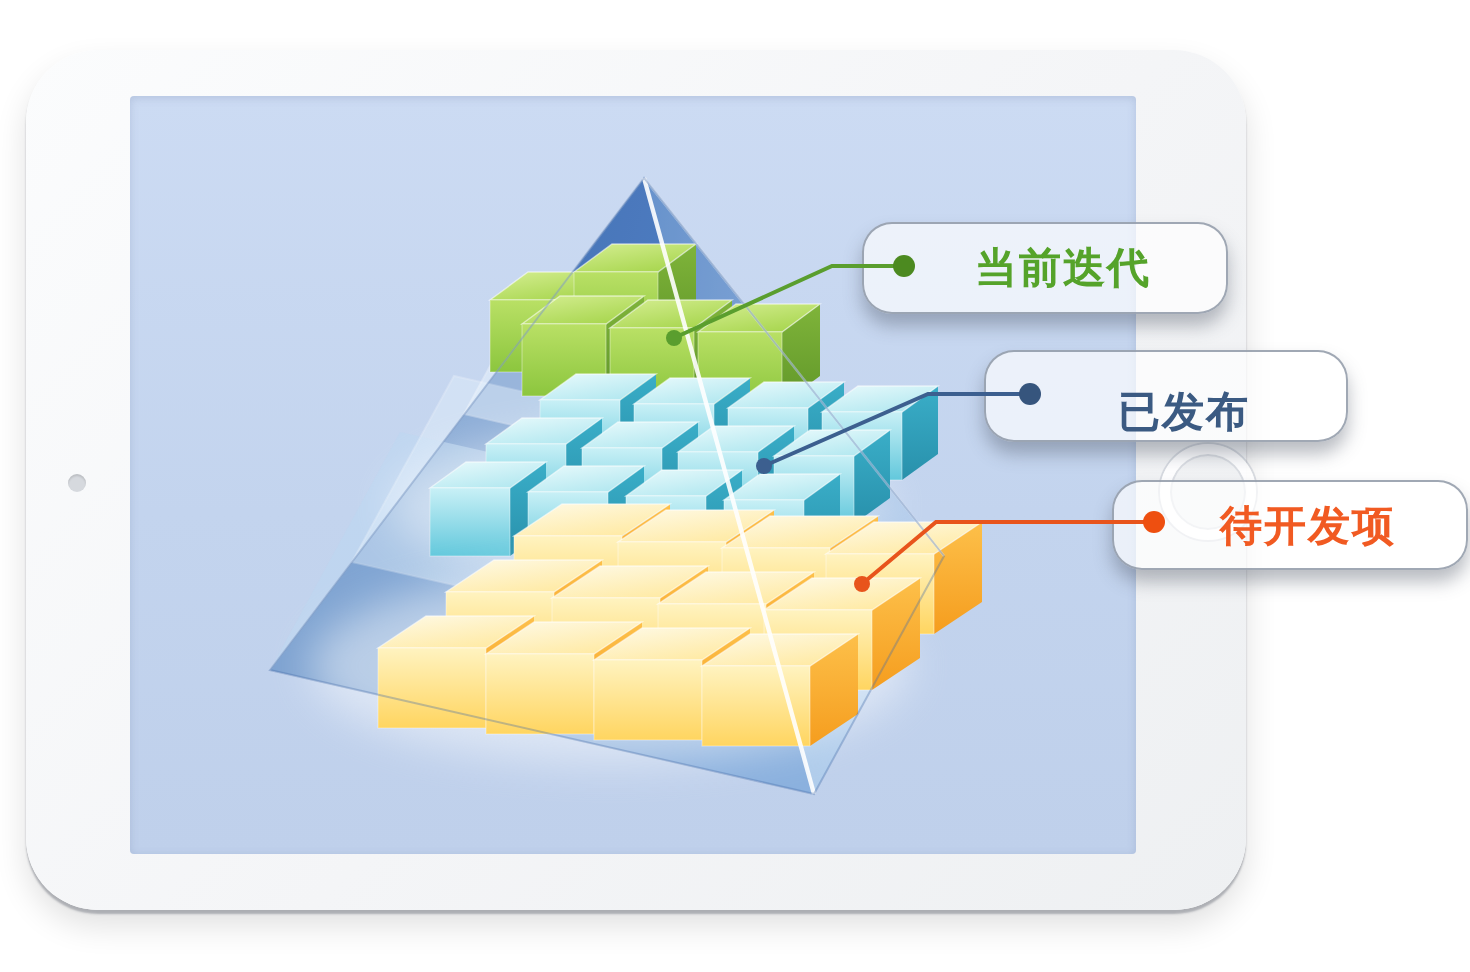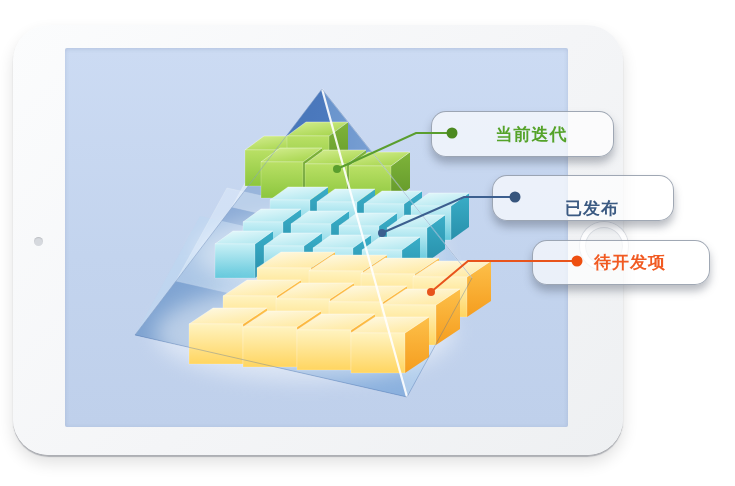--- a/index.html
+++ b/index.html
@@ -31,26 +31,26 @@
     border:5px solid rgba(255,255,255,.92);
     box-shadow:0 0 0 1px rgba(168,176,188,.38),inset 0 0 0 1px rgba(168,176,188,.3);
   }
   
   .pill{
     position:absolute;display:flex;align-items:center;justify-content:center;
     background:rgba(255,255,255,.66);
     border:1.5px solid rgba(128,139,155,.75);
     border-radius:15px;
     box-shadow:0 6px 9px rgba(70,80,95,.38);
-    font-weight:bold;font-size:17px;letter-spacing:1px;
+    font-weight:bold;font-size:21px;letter-spacing:1px;
   }
   .pill .txt{padding-left:18px;}
   #pill-0{left:431px;top:111px;width:181px;height:44px;}
   #pill-1{left:492px;top:175px;width:180px;height:44px;align-items:flex-end;}
-  #pill-2{left:532px;top:240px;width:176px;height:43px;}
+  #pill-2{left:556px;top:240px;width:176px;height:43px;}
   
   #overlay{position:absolute;left:0;top:0;pointer-events:none;z-index:30;}
   .pill{z-index:20;}
   .tablet{z-index:10;}
 </style>
 </head>
 <body>
 
 <div id="stage">
 

